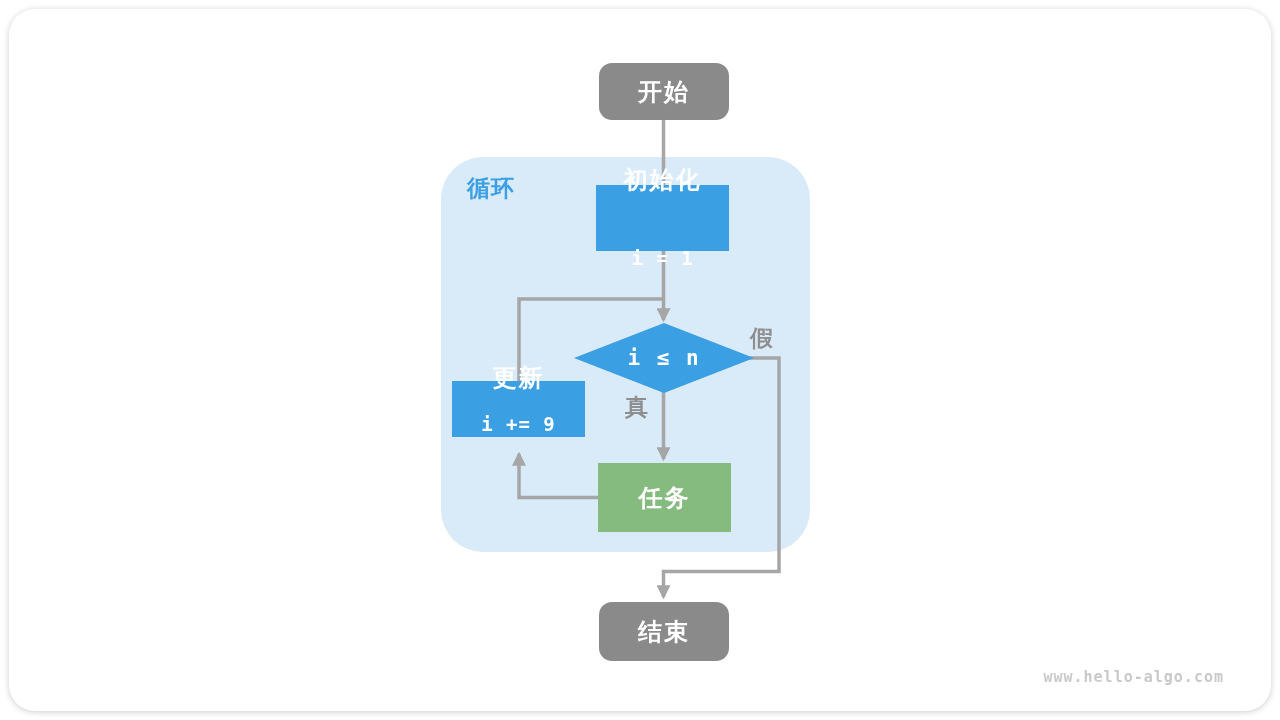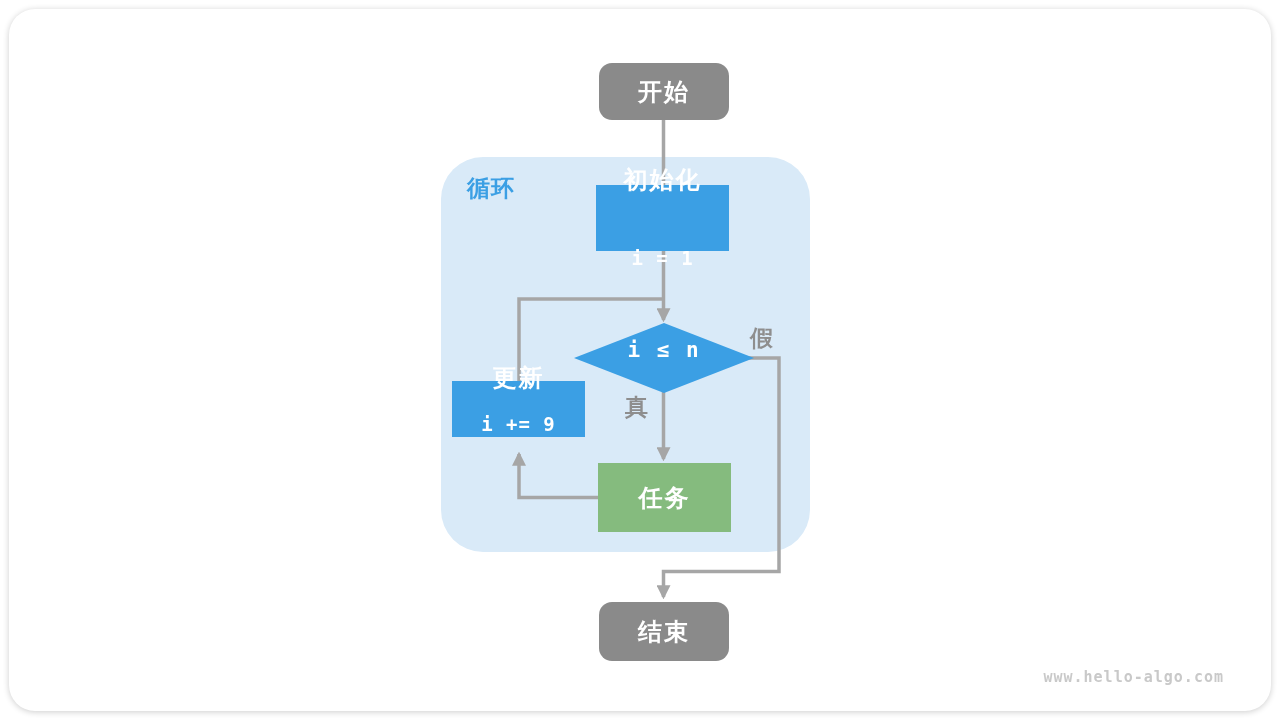--- a/index.html
+++ b/index.html
@@ -36,21 +36,21 @@
   .node .code{font-family:"DejaVu Sans Mono",monospace;font-size:19px;font-weight:700;letter-spacing:1px;margin-top:20px;}
 
   .terminal{background:var(--gray);border-radius:13px;}
   .n-start{left:590px;top:54px;width:130px;height:57px;}
   .n-end{left:590px;top:593px;width:130px;height:59px;}
   .n-init{left:587px;top:176px;width:133px;height:66px;background:var(--blue);gap:32px;}
   .n-update{left:443px;top:372px;width:133px;height:56px;background:var(--blue);justify-content:flex-end;}
   .n-task{left:589px;top:454px;width:133px;height:69px;background:var(--green);}
 
   .cond-text{
-    position:absolute;left:565px;top:306px;width:180px;height:70px;z-index:3;
+    position:absolute;left:565px;top:314px;width:180px;height:70px;z-index:3;
     display:flex;align-items:center;justify-content:center;
     color:#ffffff;font-family:"DejaVu Sans Mono",monospace;
     font-size:21px;font-weight:700;letter-spacing:2px;
   }
   .edge-label{
     position:absolute;z-index:3;color:var(--label_gray);
     font-size:23px;font-weight:700;
   }
   .lbl-false{left:741px;top:314px;}
   .lbl-true{left:616px;top:383px;}

